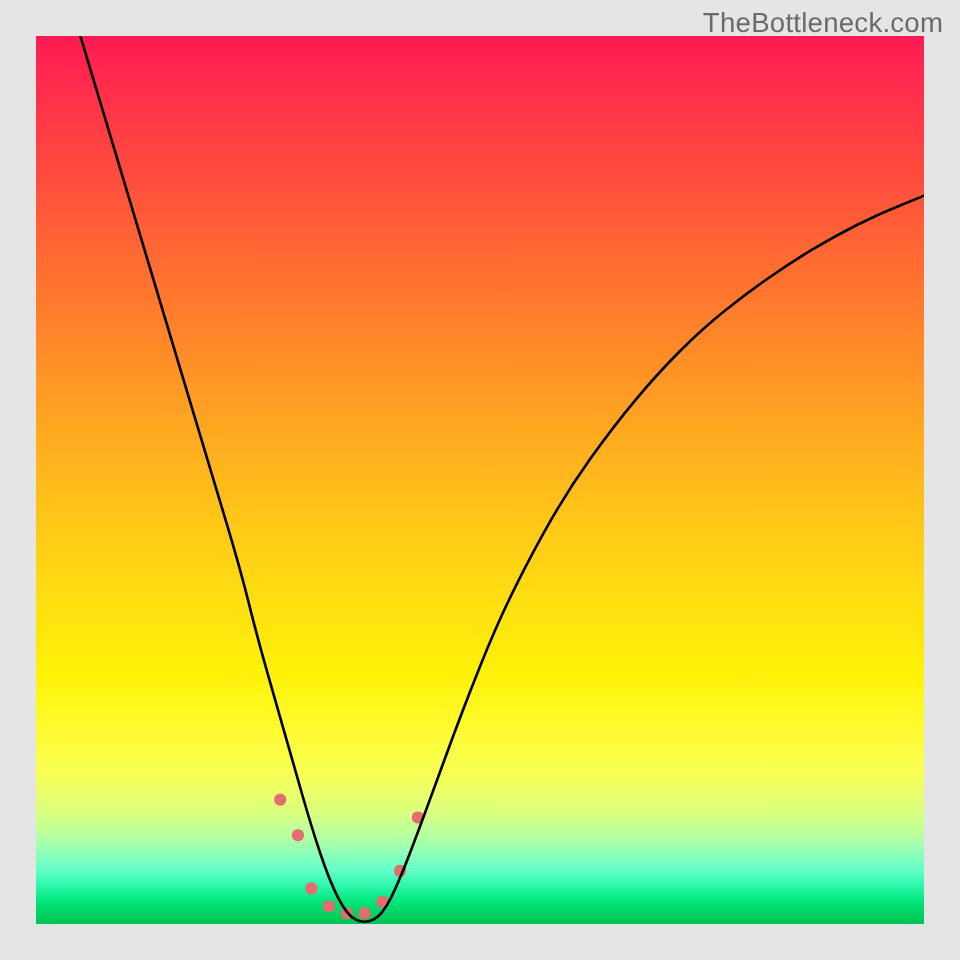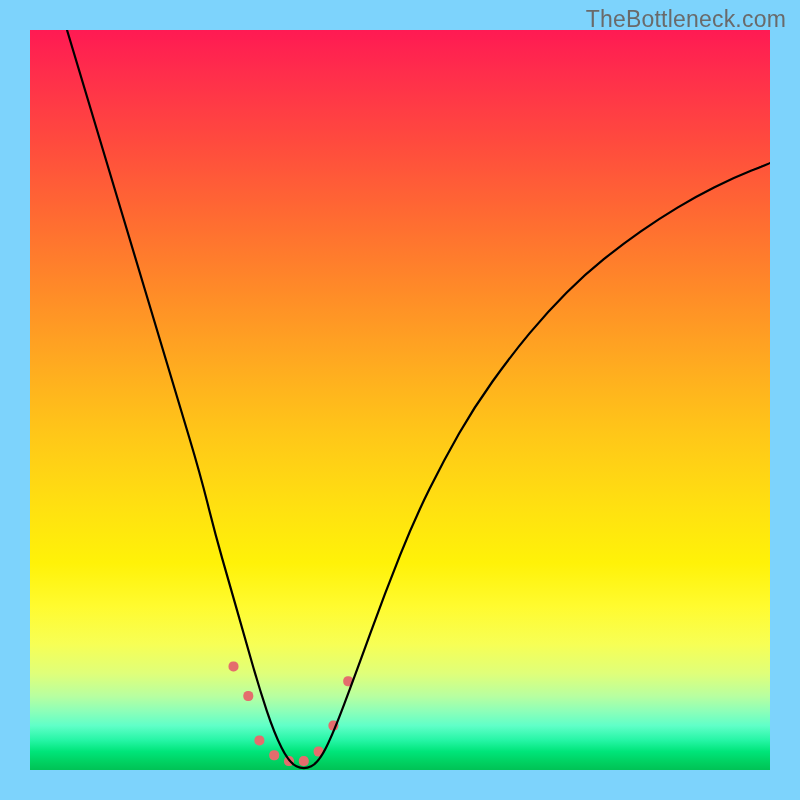--- a/index.html
+++ b/index.html
@@ -10,21 +10,21 @@
     background: #000;
     overflow: hidden;
     font-family: Arial, Helvetica, sans-serif;
   }
   .frame {
     position: absolute;
     left: 0;
     top: 0;
     width: 800px;
     height: 800px;
-    background: #7dd3fc;
+    background: #e5e5e5;
   }
   .plot-area {
     position: absolute;
     left: 30px;
     top: 30px;
     width: 740px;
     height: 740px;
     overflow: hidden;
   }
   .gradient {

